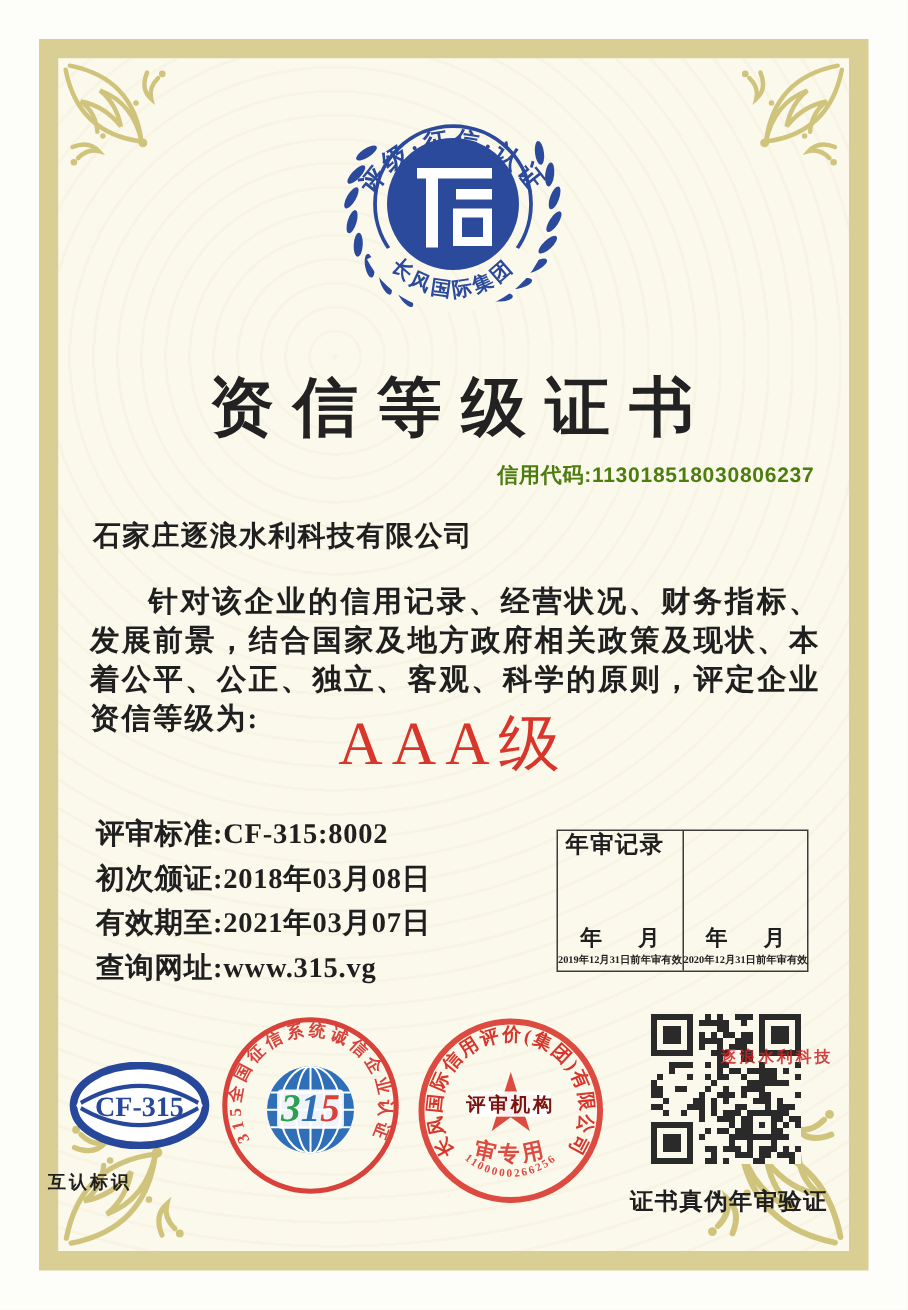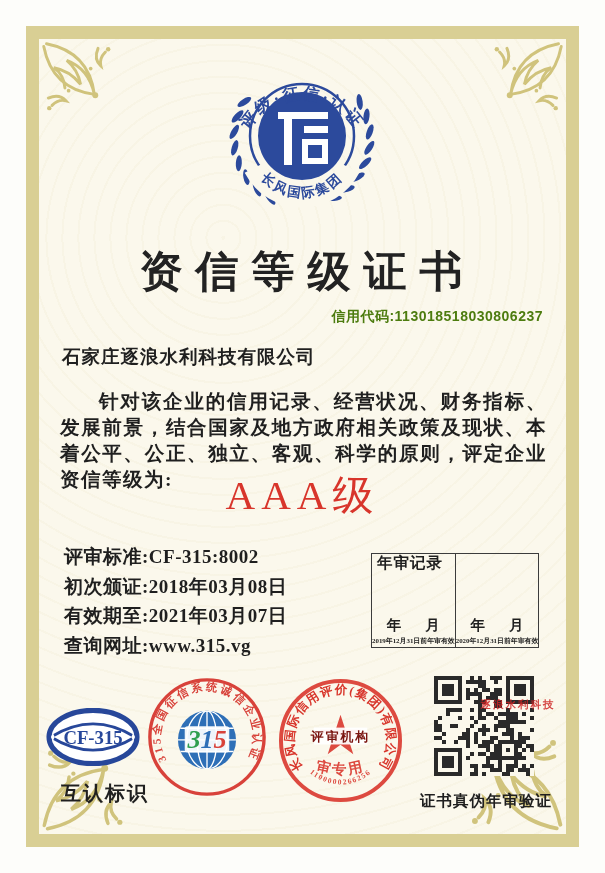--- a/index.html
+++ b/index.html
@@ -54,21 +54,21 @@
   .annual-table{
     left:371px;top:553px;width:168px;height:95px;
     border:1.5px solid #3c3c3c;display:flex;box-sizing:border-box;
   }
   .annual-cell{flex:1;display:flex;flex-direction:column;justify-content:flex-end;align-items:center;box-sizing:border-box;}
   .annual-cell:first-child{border-right:1.5px solid #3c3c3c;}
   .ym{display:flex;gap:24px;font-size:14.5px;font-weight:700;margin-bottom:1px;}
   .annual-note{font-size:6.9px;font-weight:700;white-space:nowrap;line-height:10px;margin-bottom:1px;}
 
   .cf315{left:46px;top:708px;width:94px;height:58px;}
-  .cf315-caption{left:52px;top:780px;width:106px;text-align:center;font-size:20px;font-weight:800;letter-spacing:2px;}
+  .cf315-caption{left:32px;top:780px;width:106px;text-align:left;font-size:12px;font-weight:800;letter-spacing:2px;}
   .globe-seal{left:146px;top:676px;width:122px;height:122px;}
   .company-seal{left:277px;top:677px;width:127px;height:127px;}
 
   .qr-wrap{left:434px;top:676px;width:100px;height:100px;}
   .qr-watermark{
     position:absolute;left:0;top:22px;width:100px;text-align:center;
     font-size:10.5px;font-weight:700;color:rgba(205,35,35,0.85);letter-spacing:2px;z-index:3;margin-left:34px;
   }
   .qr-caption{left:418px;top:791px;width:134px;text-align:right;font-size:15.5px;font-weight:800;letter-spacing:1px;}
 </style>

